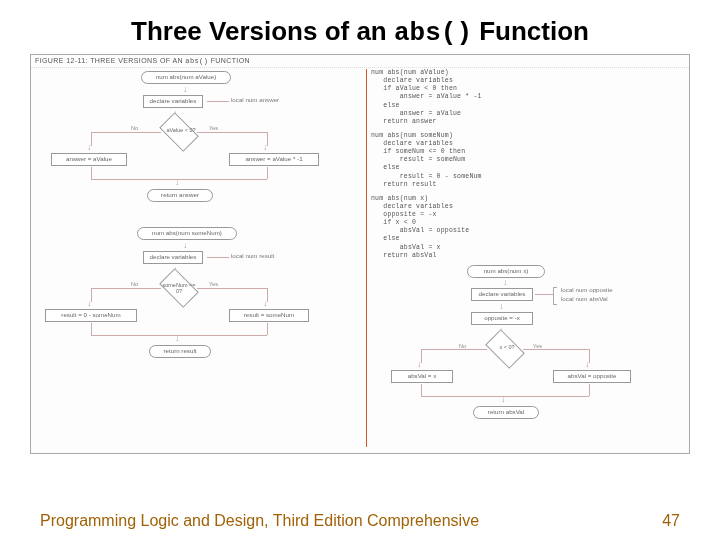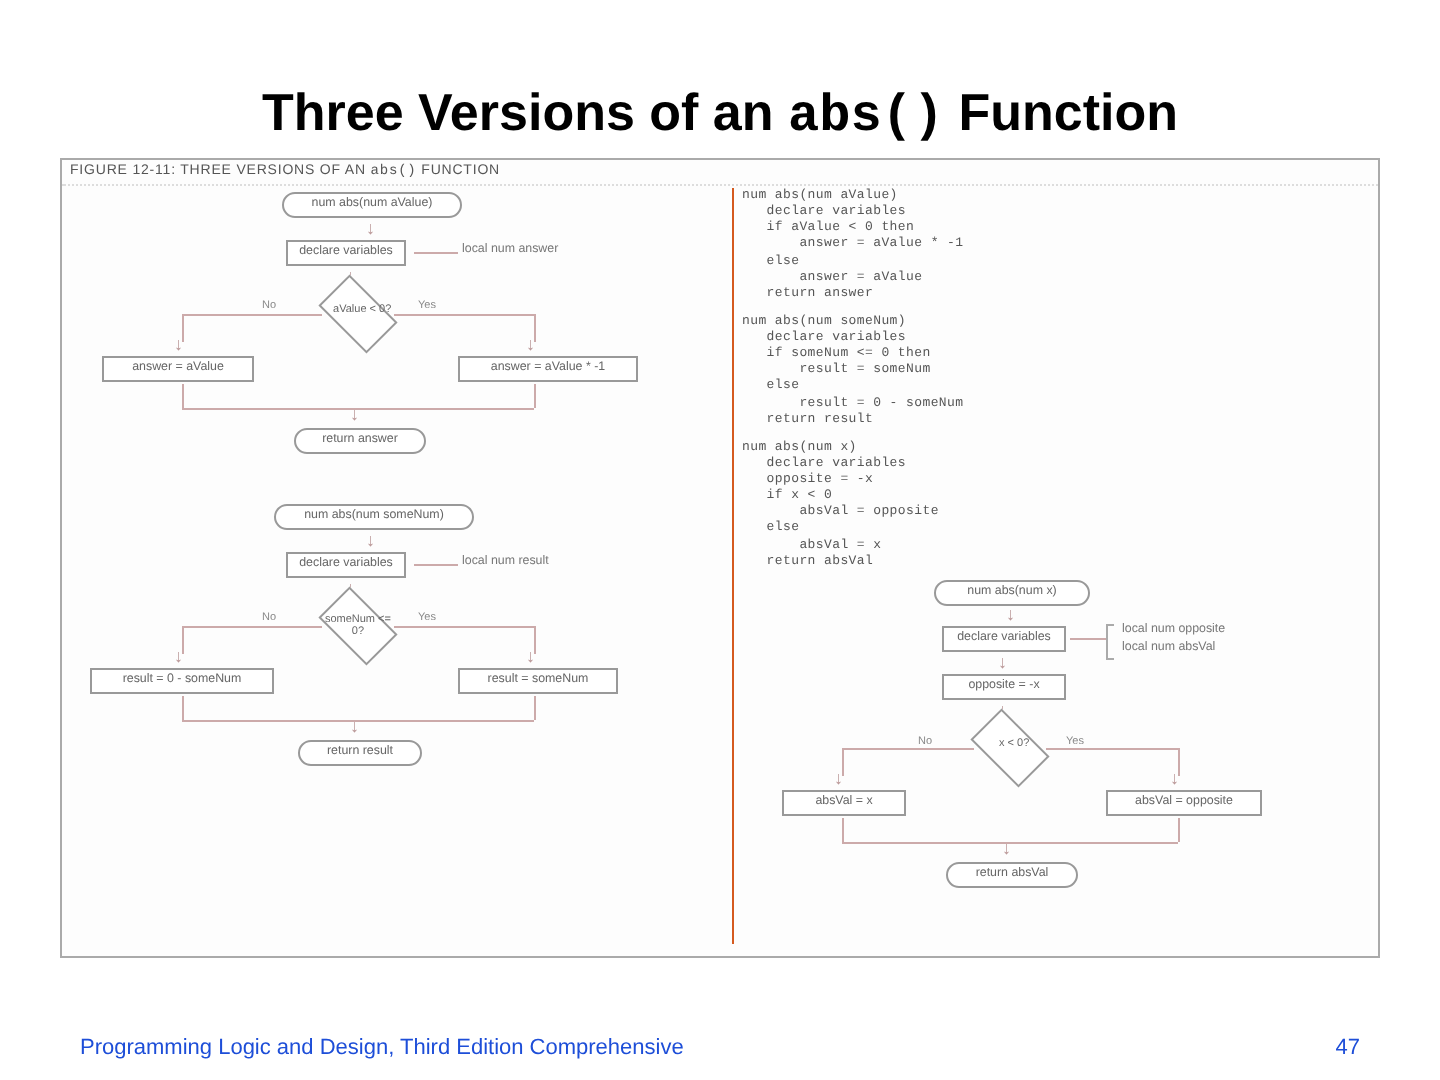--- a/index.html
+++ b/index.html
@@ -7,21 +7,21 @@
     width: 720px;
     height: 540px;
     background: #fff;
     font-family: Arial, Helvetica, sans-serif;
     position: relative;
     overflow: hidden;
   }
   .slide {
     width: 720px;
     height: 540px;
-    padding: 33px 30px 10px 30px;
+    padding: 8px 30px 10px 30px;
     position: relative;
   }
   .title {
     font-size: 26px;
     font-weight: bold;
     color: #000;
     text-align: center;
     margin: 8px 0 6px 0;
   }
   .title .mono {
@@ -138,22 +138,22 @@
   }
   .tinytxt { text-align: left; color:#777; }
   .yn { position:absolute; font-size:5.5px; color:#888; }
   .footer {
     position: absolute;
     bottom: 10px;
     left: 40px;
     right: 40px;
     display: flex;
     justify-content: space-between;
-    font-size: 11px;
-    color: #1d4ed8;
+    font-size: 16px;
+    color: #a16207;
   }
 </style>
 </head>
 <body>
 
 <div class="slide">
 
   <h1 class="title">
     <span>Three Versions of an </span><span class="mono">abs()</span><span> Function</span>
   </h1>

